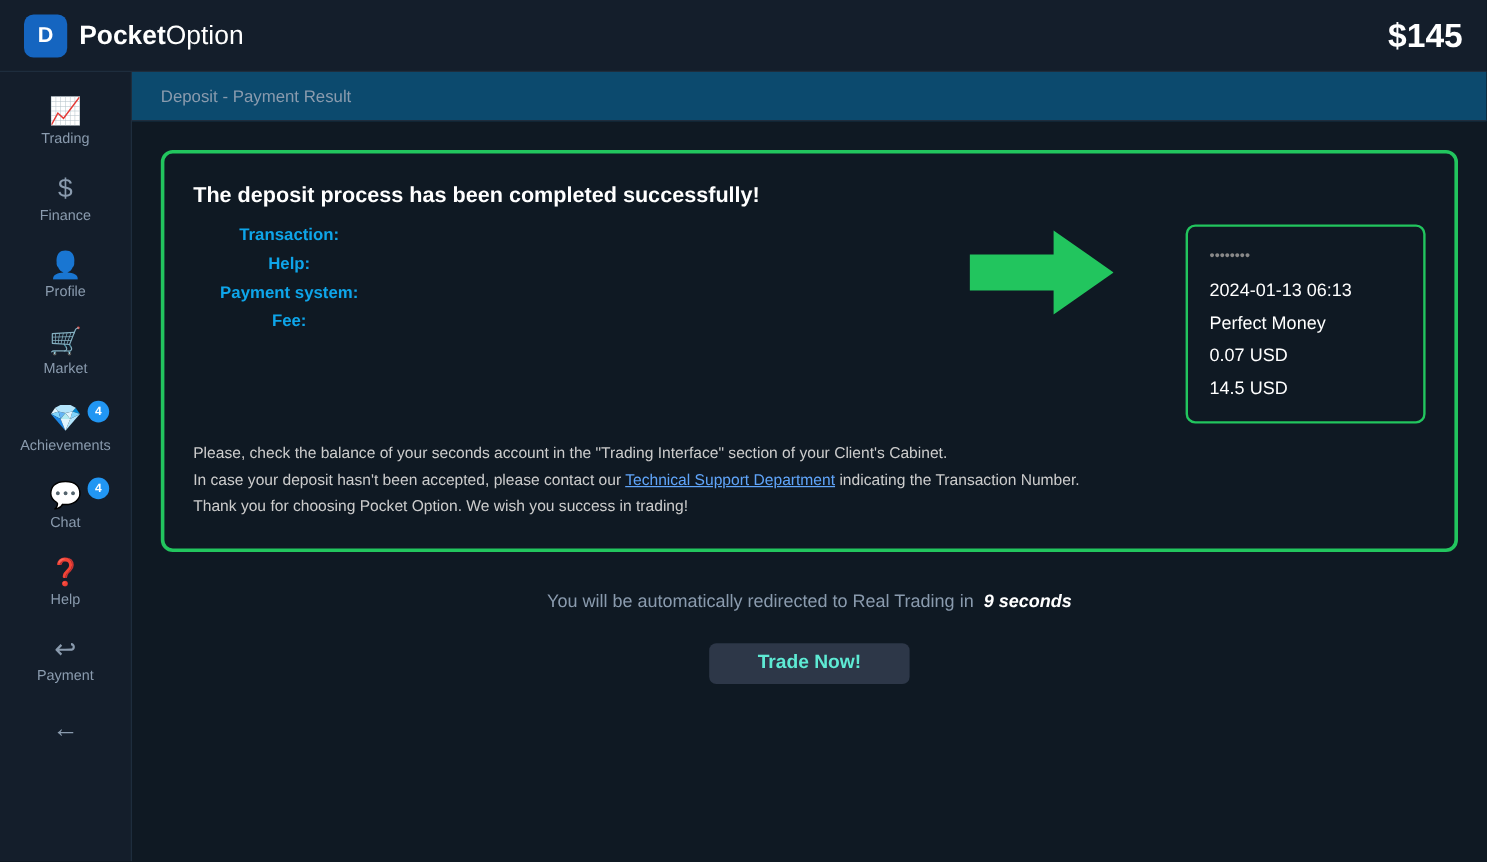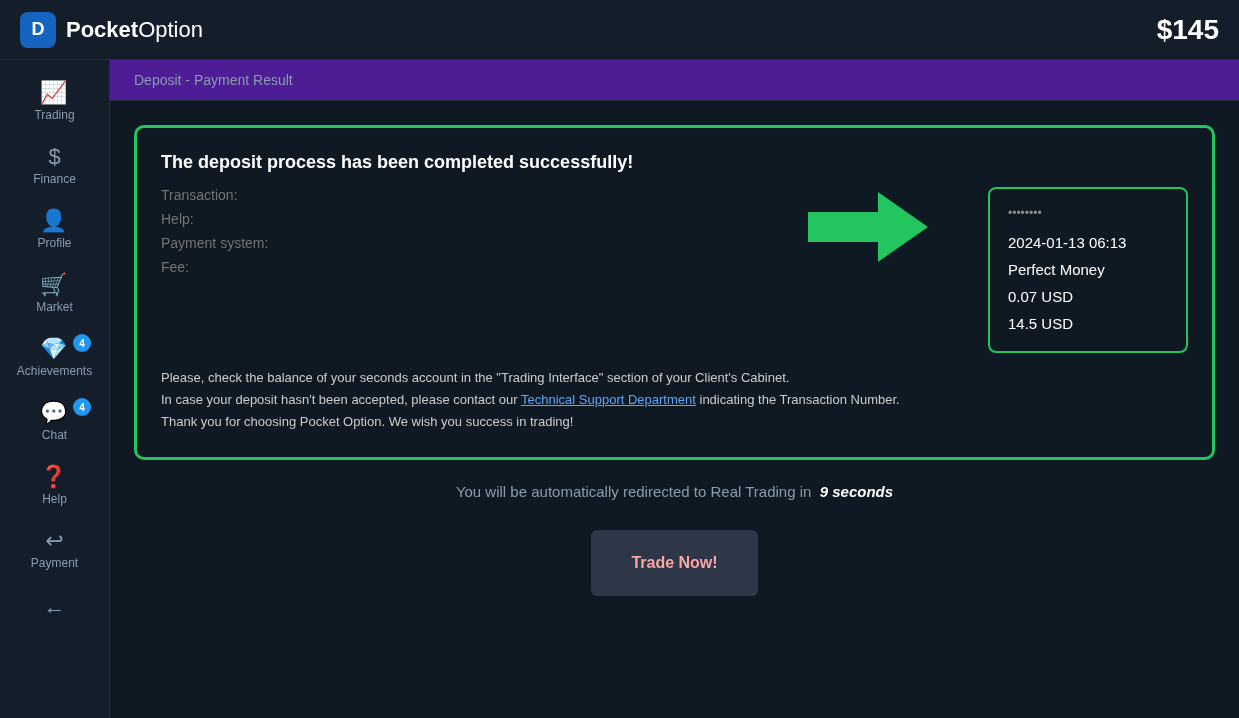--- a/index.html
+++ b/index.html
@@ -122,35 +122,35 @@
     
     .content-area {
       flex: 1;
       display: flex;
       flex-direction: column;
       padding: 0;
       overflow: hidden;
     }
 
     .breadcrumb-bar {
-      background: #4c1d95;
+      background: #0c4a6e;
       padding: 12px 24px;
       border-bottom: 1px solid #1e2d3d;
       color: #8a9bae;
       font-size: 14px;
       flex-shrink: 0;
     }
 
     .content-body {
       flex: 1;
       padding: 24px;
       overflow-y: auto;
       display: flex;
       flex-direction: column;
-      gap: 16px;
+      gap: 26px;
     }
 
     
     .success-box {
       border: 3px solid #22c55e;
       border-radius: 10px;
       padding: 24px;
       background: #0f1923;
       display: flex;
       flex-direction: column;
@@ -169,23 +169,24 @@
     .transaction-left {
       flex: 1;
     }
     .transaction-row {
       display: flex;
       gap: 4px;
       margin-bottom: 8px;
       font-size: 14px;
     }
     .transaction-row .label {
-      font-weight: 400;
-      color: #737373;
+      font-weight: 700;
+      color: #0ea5e9;
       min-width: 160px;
+      text-align: center;
     }
     .arrow-area {
       display: flex;
       align-items: center;
       justify-content: center;
       padding: 0 20px;
     }
 
     
     .transaction-card {
@@ -223,24 +224,24 @@
       margin-top: 7px;
     }
     .redirect-text strong {
       color: #fff;
       font-style: italic;
     }
 
     
     .trade-now-btn {
       display: block;
-      margin: 14px auto;
-      padding: 24px 40px;
+      margin: 0 auto;
+      padding: 8px 40px;
       background: #2d3748;
-      color: #fca5a5;
+      color: #5eead4;
       font-size: 16px;
       font-weight: 600;
       border: none;
       border-radius: 6px;
       cursor: pointer;
     }
   </style>
 </head>
 <body>
 

